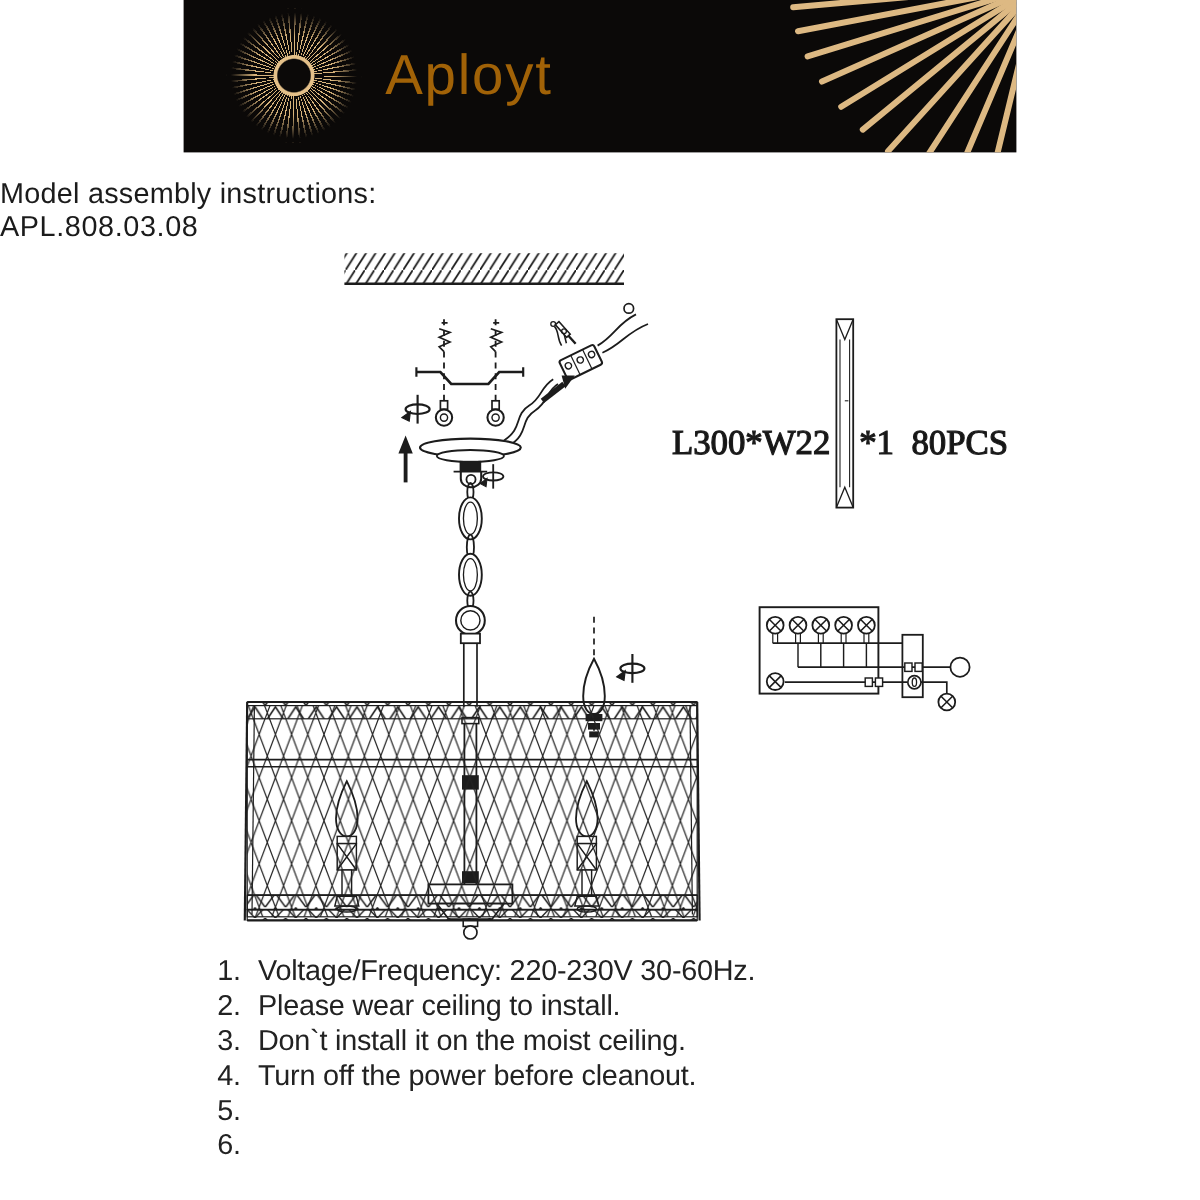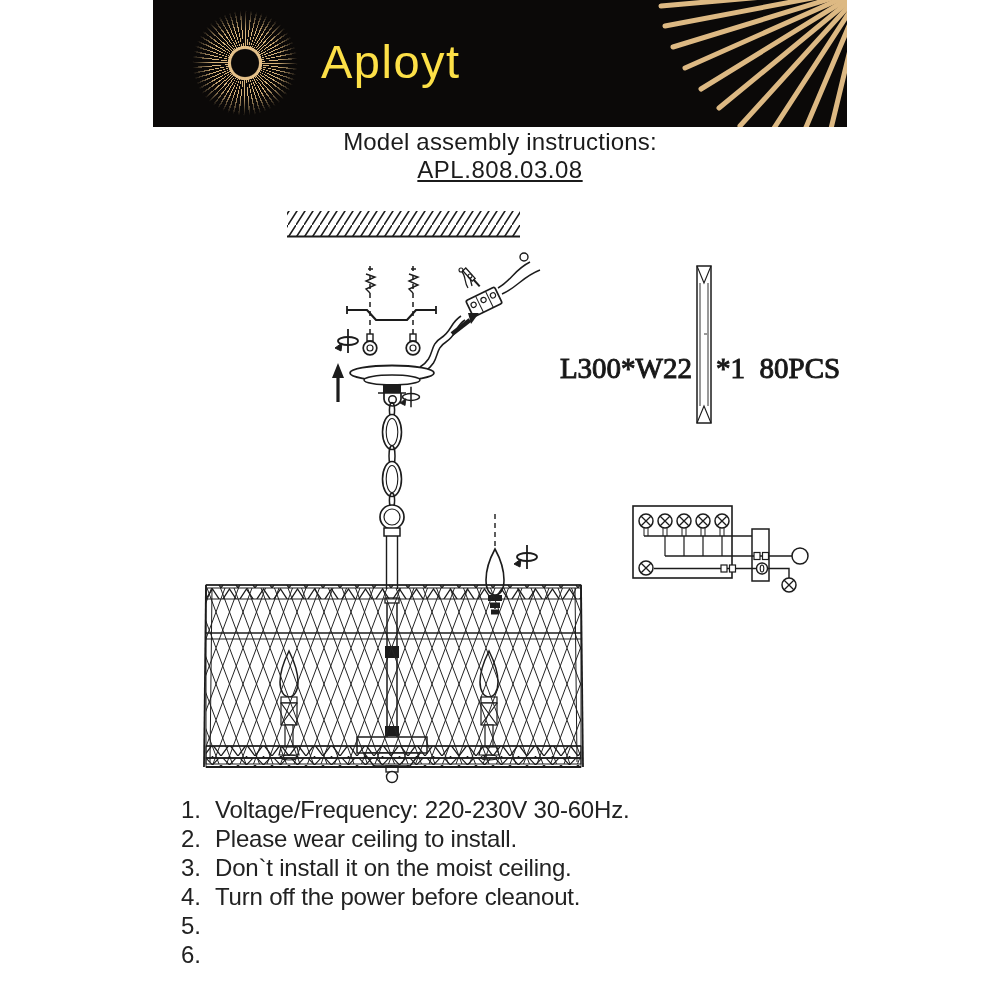--- a/index.html
+++ b/index.html
@@ -7,26 +7,26 @@
         font-family:"Liberation Sans",sans-serif;color:#1c1c1c;}
   
   .banner{position:absolute;left:153px;top:0;width:694px;height:127px;background:#0B0908;overflow:hidden;}
   .sunburst{position:absolute;left:36px;top:7px;width:112px;height:112px;border-radius:50%;
     background:
       radial-gradient(circle closest-side, rgba(0,0,0,0) 0 24%, #E4C089 26% 30%, rgba(0,0,0,0) 31%),
       radial-gradient(circle closest-side, #0B0908 0 27%, rgba(11,9,8,0) 28%),
       radial-gradient(circle closest-side, rgba(11,9,8,0) 0 58%, #0B0908 94%),
       repeating-conic-gradient(#D8B47C 0deg 1.7deg, rgba(0,0,0,0) 1.7deg 6deg);}
   .brand{position:absolute;left:168px;top:50%;transform:translateY(-54%);
-         font-size:47px;letter-spacing:1.5px;color:#fde047;font-weight:400;}
+         font-size:47px;letter-spacing:1.5px;color:#a16207;font-weight:400;}
   .rays{position:absolute;right:0;top:0;width:694px;height:127px;}
   
-  .titles{position:absolute;left:0;top:128px;width:1000px;text-align:center;line-height:1.15;}
+  .titles{position:absolute;left:0;top:148px;width:1000px;text-align:left;line-height:1.15;}
   .titles .t1{font-size:24px;font-weight:500;letter-spacing:0.2px;color:#1b1b1b;}
-  .titles .t2{font-size:24px;font-weight:500;letter-spacing:0.5px;color:#1b1b1b;text-decoration:underline;}
+  .titles .t2{font-size:24px;font-weight:500;letter-spacing:0.5px;color:#1b1b1b;}
   
   .diagram{position:absolute;left:0;top:0;width:1000px;height:1000px;}
   .diagram text{white-space:pre;font-family:"Liberation Serif",serif;fill:#161616;}
   
   .instructions{position:absolute;left:181px;top:795px;width:680px;list-style:none;margin:0;padding:0;}
   .instructions li{display:flex;font-size:24px;line-height:29px;letter-spacing:-0.2px;color:#222;}
   .instructions .num{width:34px;flex:0 0 34px;}
 </style>
 </head>
 <body>

